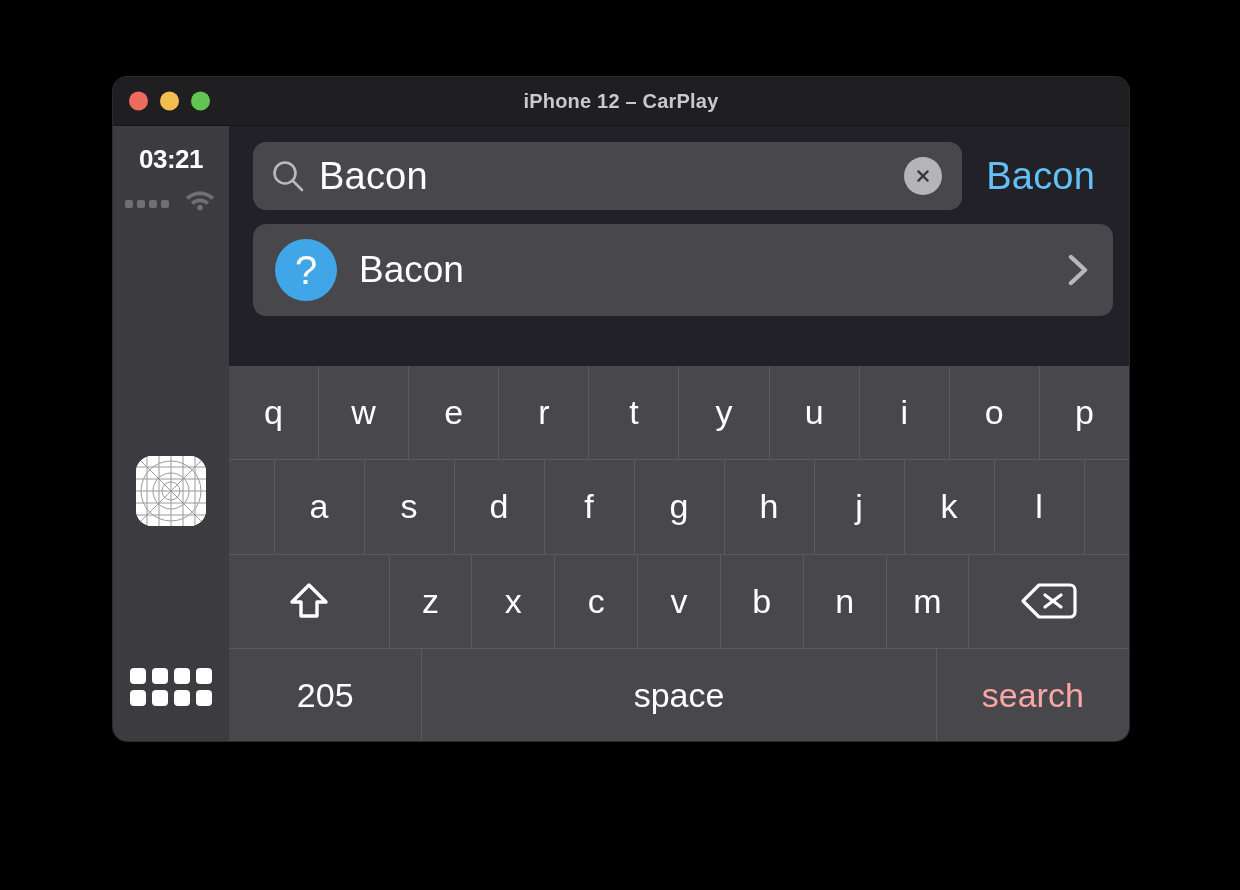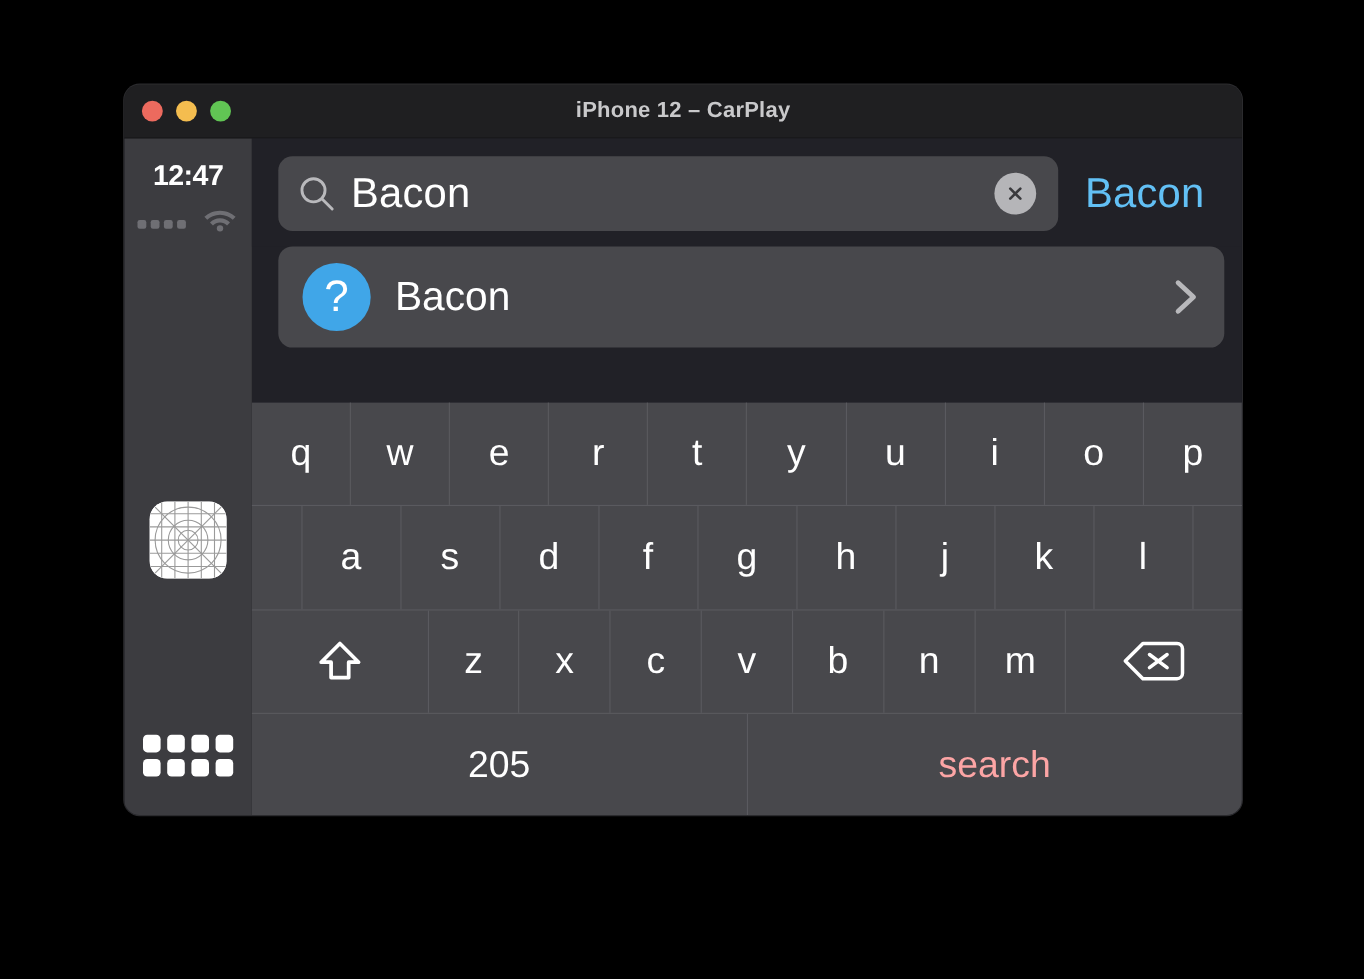--- a/index.html
+++ b/index.html
@@ -282,21 +282,21 @@
         <span class="light red"></span>
         <span class="light yellow"></span>
         <span class="light green"></span>
       </div>
       <div class="window-title">iPhone 12 – CarPlay</div>
     </div>
 
     <div class="carplay">
 
       <div class="sidebar">
-        <div class="status-time">12:47</div>
+        <div class="status-time">03:21</div>
         <div class="status-row">
           <span class="sig-dots">
             <i></i>
               <i></i>
               <i></i>
               <i></i>
           </span>
           <svg class="wifi" viewBox="0 0 34 24">
             <path d="M17 4.5c6 0 11 2.6 14.2 5.6l-2.6 2.7C25.8 10.2 21.7 8.2 17 8.2S8.2 10.2 5.4 12.8L2.8 10.1C6 7.1 11 4.5 17 4.5z" fill="#6f6f74"></path>
             <path d="M17 11.5c3.7 0 6.9 1.6 9.1 3.7l-2.7 2.7c-1.6-1.5-3.9-2.6-6.4-2.6s-4.8 1.1-6.4 2.6l-2.7-2.7c2.2-2.1 5.4-3.7 9.1-3.7z" fill="#6f6f74"></path>
@@ -416,20 +416,21 @@
               <svg viewBox="0 0 58 40" width="58" height="40">
                 <path d="M19 4 H50 a5 5 0 0 1 5 5 V31 a5 5 0 0 1 -5 5 H19 L3 20 Z" fill="none" stroke="#ffffff" stroke-width="3.2" stroke-linejoin="round"></path>
                 <line x1="25" y1="14" x2="41" y2="26" stroke="#ffffff" stroke-width="3.2" stroke-linecap="round"></line>
                 <line x1="41" y1="14" x2="25" y2="26" stroke="#ffffff" stroke-width="3.2" stroke-linecap="round"></line>
               </svg>
             </div>
           </div>
 
           <div class="kb-row">
             <div class="key wide">205</div>
+            <div class="key space">space</div>
             <div class="key wide blue">search</div>
           </div>
 
         </div>
       </div>
     </div>
   </div>
 </div>
 
 </body></html>

